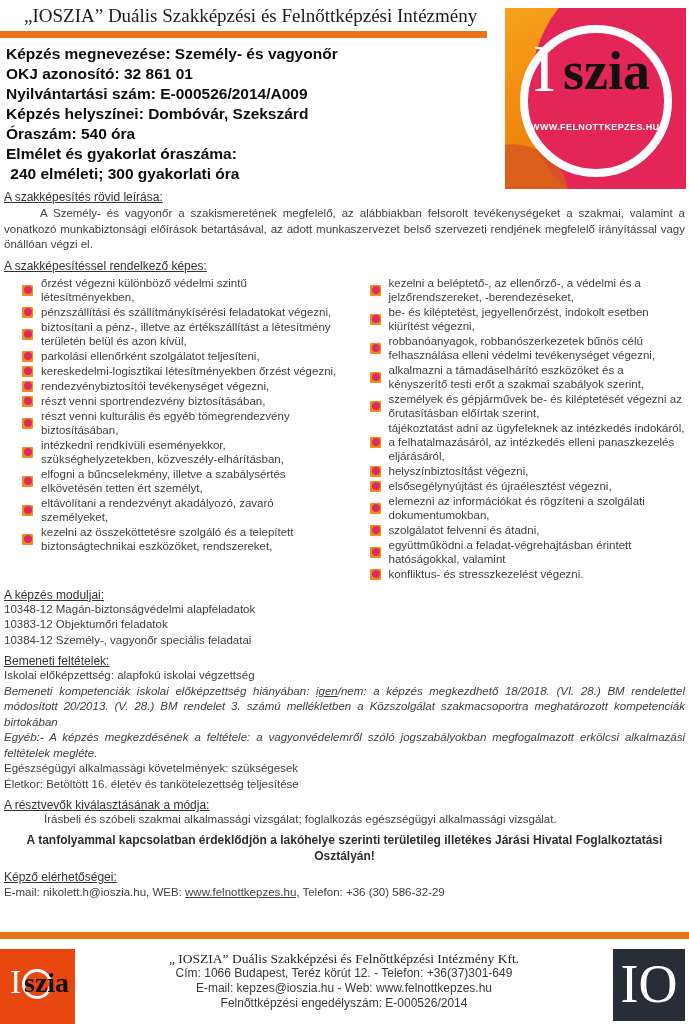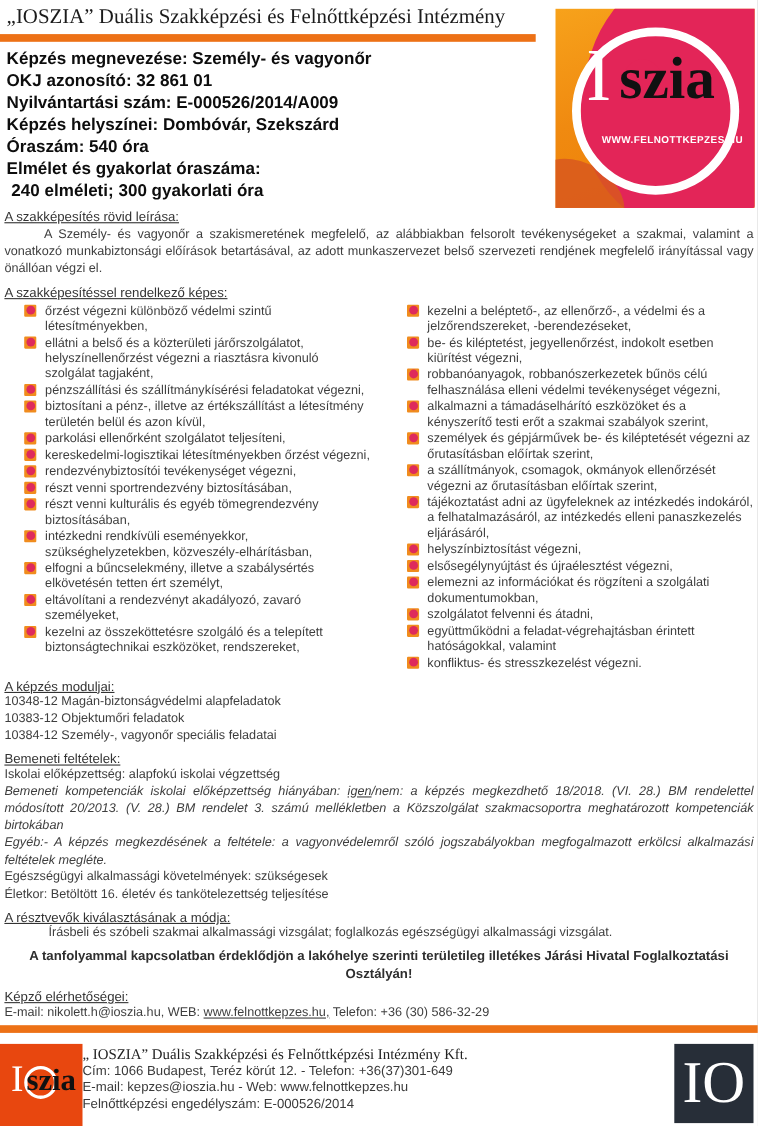--- a/index.html
+++ b/index.html
@@ -5,51 +5,51 @@
   html,body{margin:0;padding:0;background:#888;}
   .page{
     position:relative;width:689px;height:1024px;margin:0 auto;
     background:#fff;overflow:hidden;
     font-family:"Liberation Sans",sans-serif;color:#3e3e3e;
     font-size:11.5px;line-height:15.5px;
   }
   
   .doc-title{
     font-family:"Liberation Serif",serif;font-size:19px;line-height:22px;
-    color:#1b1b1b;padding:5px 8px 0 6px;
+    color:#1b1b1b;padding:5px 8px 0 24px;
   }
   .rule-top{margin-top:4px;height:7px;width:487px;background:#ED7116;}
   .info-block{margin:6px 0 0 6px;font-weight:bold;color:#0d0d0d;font-size:15.5px;}
   .info-line{line-height:20px;white-space:pre-wrap;}
   
   .logo-header{position:absolute;top:8px;right:3px;width:181px;height:181px;
     background:linear-gradient(160deg,#F7A21B 0%,#F08A10 45%,#ED7D06 100%);overflow:hidden;}
   .logo-blob{position:absolute;right:-48px;top:-38px;width:205px;height:240px;
     background:#E32558;border-radius:46% 54% 48% 52%;transform:rotate(18deg);}
   .logo-leaf{position:absolute;left:-28px;bottom:-20px;width:95px;height:62px;
     background:#D8581E;border-radius:50%/60% 60% 40% 40%;transform:rotate(25deg);opacity:.85;}
   .logo-ring{position:absolute;left:15px;top:17px;width:136px;height:136px;
     border:8px solid #fff;border-radius:50%;}
   .logo-dot{position:absolute;left:62px;top:46px;width:34px;height:34px;
     background:#E32558;border-radius:50%;}
   .logo-i{position:absolute;left:28px;top:26px;font-family:"Liberation Serif",serif;
     font-size:68px;line-height:68px;color:#fff;}
   .logo-szia{position:absolute;left:58px;top:36px;font-family:"Liberation Serif",serif;
     font-weight:bold;font-size:54px;line-height:54px;color:#111;}
-  .logo-url{position:absolute;left:42px;top:112px;color:#fff;font-size:9px;
+  .logo-url{position:absolute;left:26px;top:112px;color:#fff;font-size:9px;
     font-weight:bold;letter-spacing:.4px;}
   
   .content{padding:0 4px 0 4px;}
   .sec-heading{margin:6px 0 0 0;text-decoration:underline;color:#333;font-size:12px;line-height:14px;}
   .desc-par{margin-top:2px;text-align:justify;text-indent:36px;}
   
   .cols{display:flex;gap:14px;margin-top:3px;}
   .col{flex:1;min-width:0;}
   .blist{list-style:none;margin:0;padding:0 0 0 18px;}
-  .bitem{display:flex;gap:8px;line-height:14px;margin:0 0 1px 0;font-size:11.5px;}
+  .bitem{display:flex;gap:8px;line-height:14px;margin:0 0 1px 0;font-size:11.5px;align-items:center;}
   .bullet{flex:0 0 11px;width:11px;height:11px;margin-top:1px;background:#F08C1E;
     position:relative;border-radius:1px;overflow:hidden;}
   .bullet::after{content:"";position:absolute;left:2px;top:1px;width:8px;height:8px;
     border-radius:50%;background:#DE2A5C;}
   
   .line{line-height:15.5px;}
   .entry-par{text-align:justify;line-height:15.5px;font-style:italic;}
   .u{text-decoration:underline;}
   .indent{margin-left:40px;}
   .notice{margin-top:4px;text-align:center;font-weight:bold;
@@ -59,21 +59,21 @@
   .footer{position:absolute;left:0;bottom:0;width:689px;background:#fff;}
   .rule-bottom{height:7px;width:689px;background:#ED7116;}
   .footer-row{display:flex;align-items:flex-start;margin-top:10px;}
   .flogo{flex:0 0 75px;width:75px;height:75px;background:#E8470F;position:relative;overflow:hidden;}
   .fl-i{position:absolute;left:10px;top:16px;font-family:"Liberation Serif",serif;
     font-size:34px;line-height:34px;color:#fff;}
   .fl-ring{position:absolute;left:22px;top:20px;width:24px;height:24px;
     border:3px solid #fff;border-radius:50%;}
   .fl-szia{position:absolute;left:24px;top:20px;font-family:"Liberation Serif",serif;
     font-weight:bold;font-size:28px;line-height:28px;color:#111;}
-  .fcenter{flex:1;font-size:12px;line-height:15px;color:#3a3a3a;padding-top:2px;}
+  .fcenter{flex:1;text-align:center;font-size:12px;line-height:15px;color:#3a3a3a;padding-top:2px;}
   .fcenter .fline0{font-family:"Liberation Serif",serif;font-size:13.5px;color:#222;}
   .dark-square{flex:0 0 72px;width:72px;height:72px;margin-right:4px;background:#272E38;
     display:flex;align-items:center;justify-content:center;
     font-family:"Liberation Serif",serif;font-size:54px;color:#fff;}
 </style>
 </head>
 <body>
 
 <div class="page">
 
@@ -108,24 +108,20 @@
     <div class="sec-heading">A szakképesítéssel rendelkező képes:</div>
     <div class="cols">
       <div class="col">
         <ul class="blist">
             <li class="bitem">
             <span class="bullet"></span>
             <span>őrzést végezni különböző védelmi szintű létesítményekben,</span>
           </li>
             <li class="bitem">
             <span class="bullet"></span>
-            <span>ellátni a belső és a közterületi járőrszolgálatot, helyszínellenőrzést végezni a riasztásra kivonuló szolgálat tagjaként,</span>
-          </li>
-            <li class="bitem">
-            <span class="bullet"></span>
             <span>pénzszállítási és szállítmánykísérési feladatokat végezni,</span>
           </li>
             <li class="bitem">
             <span class="bullet"></span>
             <span>biztosítani a pénz-, illetve az értékszállítást a létesítmény területén belül és azon kívül,</span>
           </li>
             <li class="bitem">
             <span class="bullet"></span>
             <span>parkolási ellenőrként szolgálatot teljesíteni,</span>
           </li>
@@ -177,24 +173,20 @@
             <span class="bullet"></span>
             <span>robbanóanyagok, robbanószerkezetek bűnös célú felhasználása elleni védelmi tevékenységet végezni,</span>
           </li>
             <li class="bitem">
             <span class="bullet"></span>
             <span>alkalmazni a támadáselhárító eszközöket és a kényszerítő testi erőt a szakmai szabályok szerint,</span>
           </li>
             <li class="bitem">
             <span class="bullet"></span>
             <span>személyek és gépjárművek be- és kiléptetését végezni az őrutasításban előírtak szerint,</span>
-          </li>
-            <li class="bitem">
-            <span class="bullet"></span>
-            <span>a szállítmányok, csomagok, okmányok ellenőrzését végezni az őrutasításban előírtak szerint,</span>
           </li>
             <li class="bitem">
             <span class="bullet"></span>
             <span>tájékoztatást adni az ügyfeleknek az intézkedés indokáról, a felhatalmazásáról, az intézkedés elleni panaszkezelés eljárásáról,</span>
           </li>
             <li class="bitem">
             <span class="bullet"></span>
             <span>helyszínbiztosítást végezni,</span>
           </li>
             <li class="bitem">

